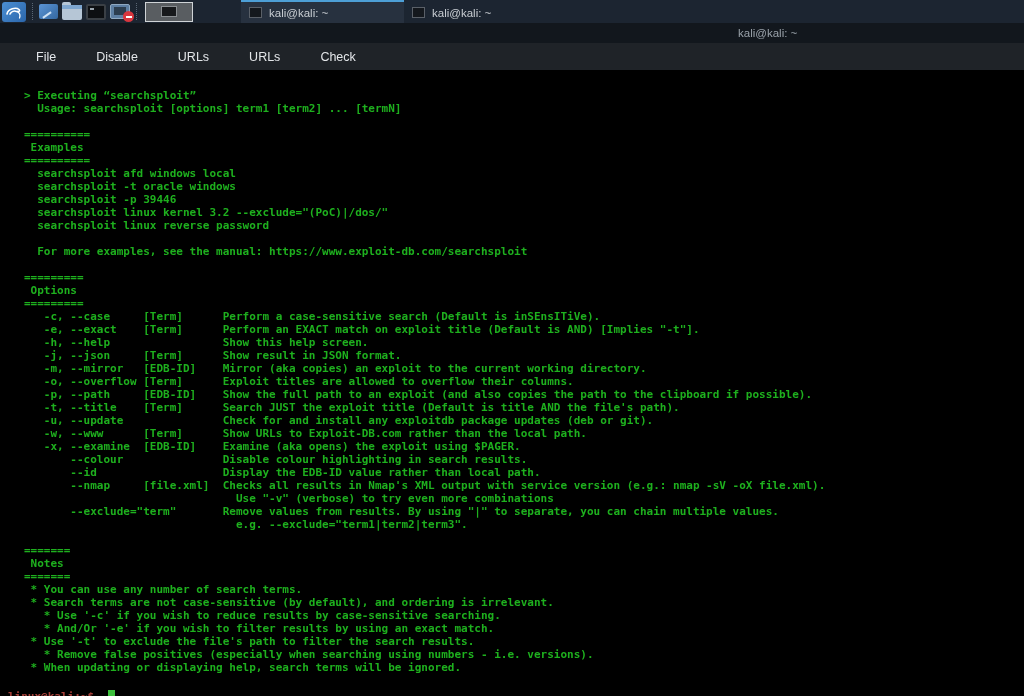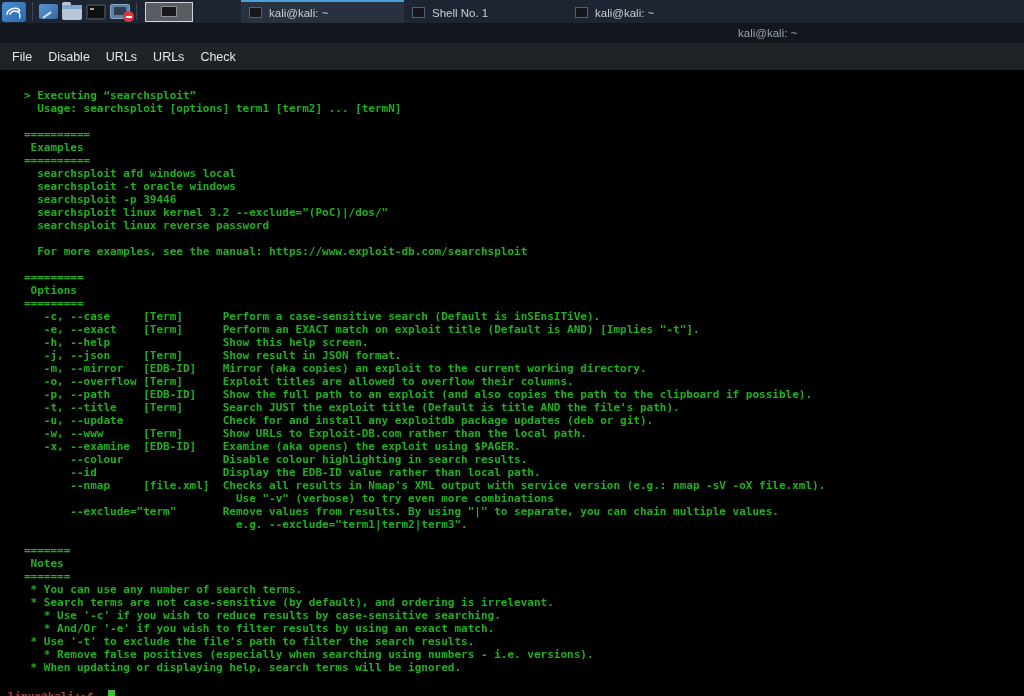--- a/index.html
+++ b/index.html
@@ -49,21 +49,21 @@
   .tab-ico{width:13px;height:11px;background:#14181d;border:1px solid #5a6068;margin-right:7px;flex:none;}
   .tab-label{font-size:11.5px;color:#c9ced3;white-space:nowrap;overflow:hidden;}
 
   
   .titlebar{position:absolute;left:0;top:23px;width:1024px;height:20px;background:var(--titlebar_bg);}
   .title-text{position:absolute;left:738px;top:4px;font-size:11.5px;color:#9aa2aa;}
 
   
   .menubar{position:absolute;left:0;top:43px;width:1024px;height:27px;background:var(--menubar_bg);
     display:flex;align-items:center;padding-left:4px;}
-  .menu-item{font-size:12.5px;color:#e3e6e9;padding:4px 8px;cursor:pointer;}
+  .menu-item{font-size:12.5px;color:#e3e6e9;padding:4px 8px;cursor:pointer;margin-left:24px;}
 
   
   .terminal{position:absolute;left:0;top:70px;width:1024px;height:626px;background:var(--terminal_bg);
     font-family:"DejaVu Sans Mono",monospace;font-weight:bold;font-size:11px;line-height:13px;}
   .terminal pre{font:inherit;color:var(--terminal_green);white-space:pre;margin:16px;padding:3px 0 0 8px;}
   .prompt-line{padding-left:8px;color:var(--prompt_red);white-space:pre;}
   .cursor-block{display:inline-block;width:7px;height:12px;background:var(--cursor_green);
     vertical-align:-2px;margin-left:7px;}
 </style>
 </head>
@@ -98,24 +98,20 @@
     </div>
     <div class="tb-sep"></div>
     <div class="ws-switcher">
       <div class="ws-thumb"></div>
     </div>
 
     <div class="task-tabs">
       <div class="task-tab active">
         <span class="tab-ico"></span>
         <span class="tab-label">kali@kali: ~</span>
-      </div>
-      <div class="task-tab">
-        <span class="tab-ico"></span>
-        <span class="tab-label">Shell No. 1</span>
       </div>
       <div class="task-tab">
         <span class="tab-ico"></span>
         <span class="tab-label">kali@kali: ~</span>
       </div>
     </div>
   </div>
 
   <div class="titlebar">
     <span class="title-text">kali@kali: ~</span>

